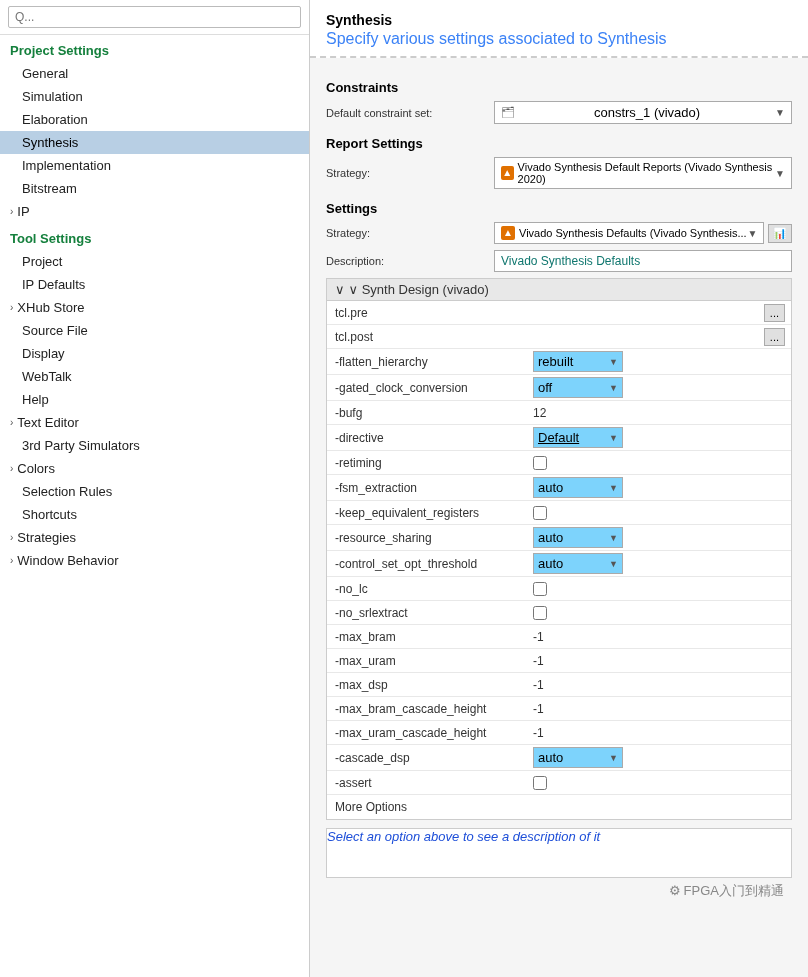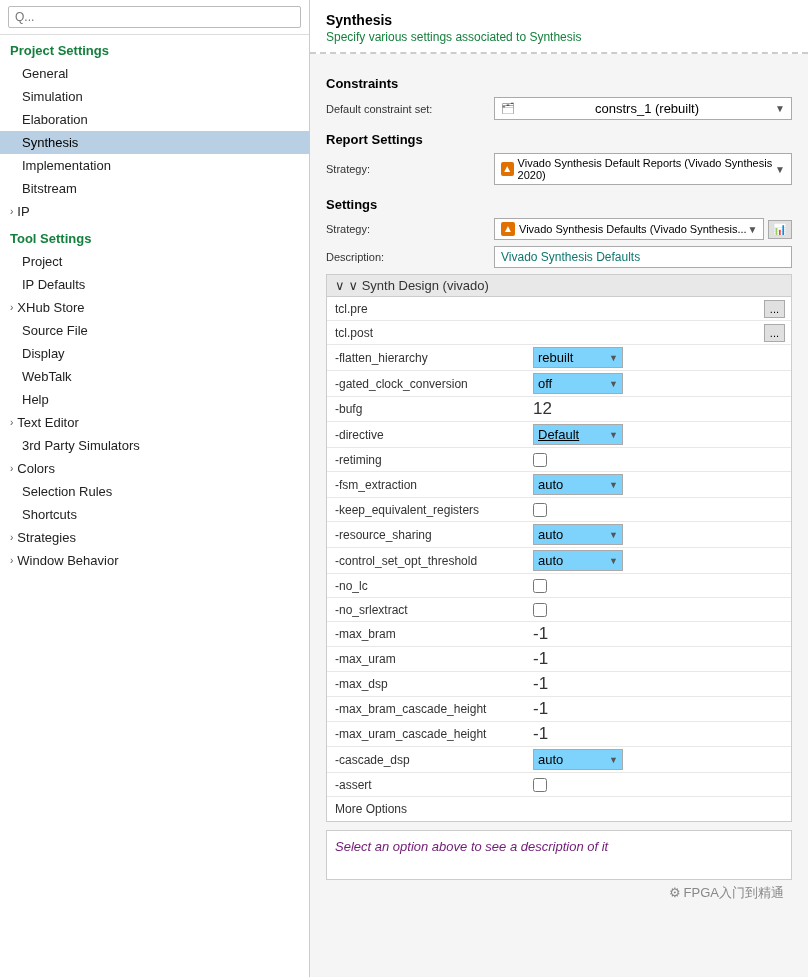--- a/index.html
+++ b/index.html
@@ -55,22 +55,22 @@
       padding: 12px 16px 8px 16px;
       border-bottom: 2px dashed #ccc;
       background: #fff;
     }
     .main-header-title {
       font-weight: bold;
       font-size: 14px;
       color: #000;
     }
     .main-header-subtitle {
-      color: #15803d;
-      font-size: 12px;
+      color: #3b82f6;
+      font-size: 16px;
       margin-top: 2px;
     }
     .main-body {
       padding: 10px 16px;
     }
 
     
     .section-title {
       font-weight: bold;
       font-size: 13px;
@@ -142,21 +142,21 @@
       flex-shrink: 0;
     }
     .settings-row-value {
       flex: 1;
       padding: 2px 6px;
       display: flex;
       align-items: center;
       gap: 4px;
     }
     .settings-row-value .val-text {
-      font-size: 17px;
+      font-size: 12px;
       color: #333;
     }
     .settings-row-value .val-dropdown {
       display: flex;
       align-items: center;
       gap: 2px;
       border: 1px solid #aaa;
       background: #7dd3fc;
       padding: 2px 4px;
       font-size: 12px;
@@ -199,24 +199,23 @@
       background: #e0e0e0;
       padding: 2px 4px;
       cursor: pointer;
       font-size: 11px;
     }
 
     
     .description-box {
       border: 1px solid #ccc;
       background: #fff;
-      padding: 8px;
       margin-top: 8px;
       min-height: 50px;
-      color: #701a75;
+      color: #1d4ed8;
       font-size: 12px;
       font-style: italic;
     }
 
     
     .watermark {
       text-align: right;
       padding: 4px 8px;
       font-size: 11px;
       color: #888;
@@ -280,21 +279,21 @@
     <div class="main-header-subtitle">Specify various settings associated to Synthesis</div>
   </div>
   <div class="main-body">
 
     <div class="section-title">Constraints</div>
     <div class="form-row">
       <div class="form-label">Default constraint set:</div>
       <div class="form-control-wide">
         <div class="dropdown-btn">
           <span style="font-size:11px;color:#555;margin-right:4px;">🗂</span>
-          <span>constrs_1 (rebuilt)</span>
+          <span>constrs_1 (vivado)</span>
           <span class="arrow-down">▼</span>
         </div>
       </div>
     </div>
 
     <div class="section-title">Report Settings</div>
     <div class="form-row">
       <div class="form-label">Strategy:</div>
       <div class="form-control-wide">
         <div class="dropdown-btn">

